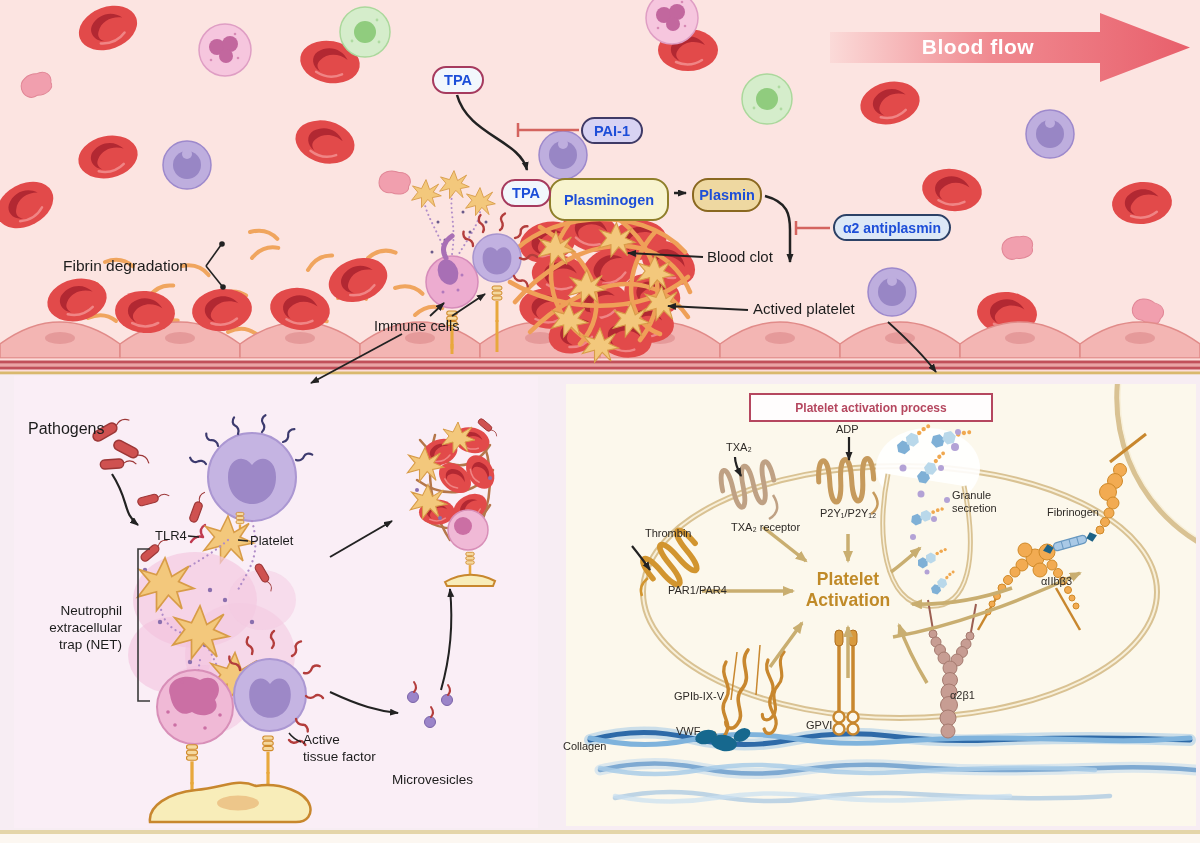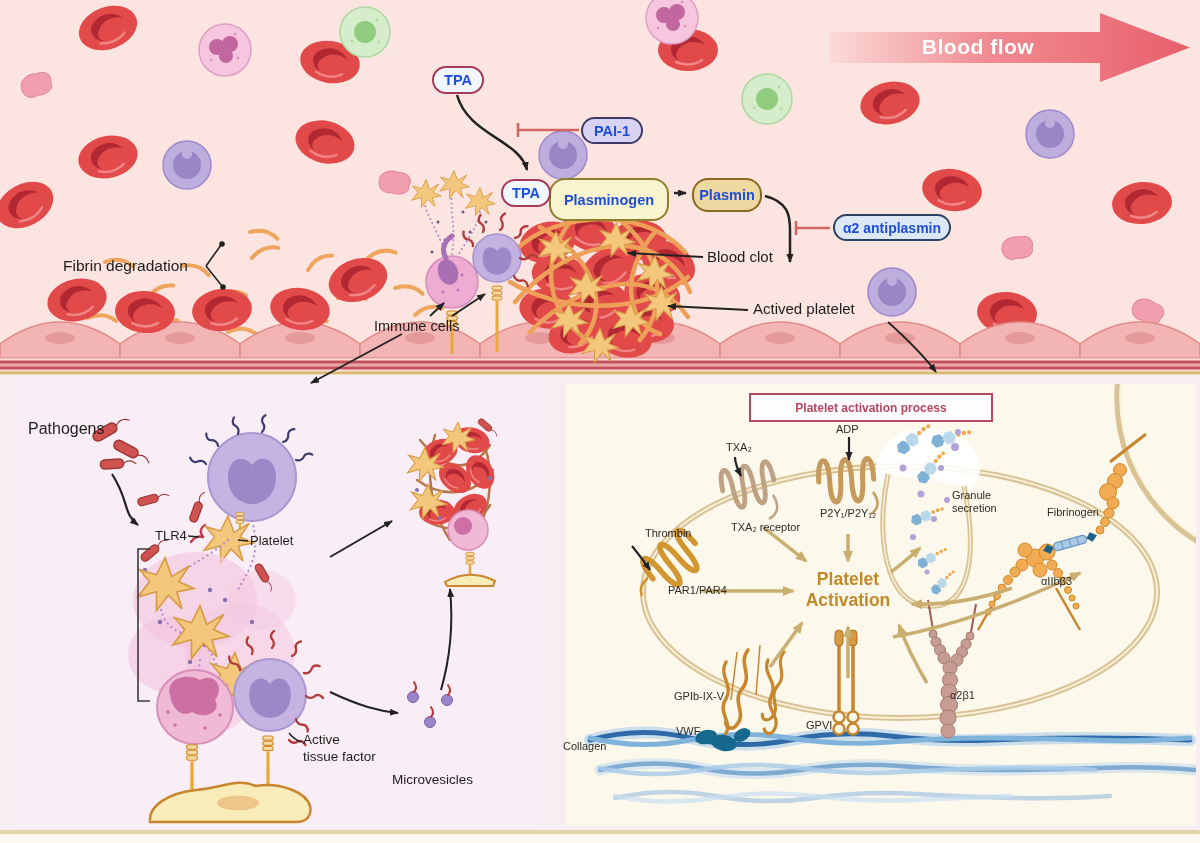--- a/index.html
+++ b/index.html
@@ -582,20 +582,23 @@
 <div class="lbl" style="left:63px;top:257px;font-size:15.5px;">Fibrin degradation</div>
 <div class="lbl" style="left:374px;top:318px;font-size:14.5px;">Immune cells</div>
 <div class="lbl" style="left:707px;top:249px;">Blood clot</div>
 <div class="lbl" style="left:753px;top:301px;">Actived platelet</div>
 
 <div class="tbox" style="left:749px;top:393px;width:244px;height:29px;font-size:12px;">Platelet activation process</div>
 
 <div class="lbl" style="left:28px;top:420px;font-size:16px;">Pathogens</div>
 <div class="lbl sm" style="left:155px;top:529px;font-size:13px;">TLR4</div>
 <div class="lbl sm" style="left:250px;top:534px;font-size:13px;">Platelet</div>
+<div class="lbl sm rt" style="left:30px;top:602px;width:92px;line-height:17px;">Neutrophil
+extracellular
+trap (NET)</div>
 <div class="lbl sm" style="left:303px;top:732px;line-height:16.5px;">Active
 tissue factor</div>
 <div class="lbl sm" style="left:392px;top:772px;">Microvesicles</div>
 
 <div class="lbl xs" style="left:605px;top:527px;margin-left:40px;">Thrombin</div>
 <div class="lbl xs" style="left:726px;top:441px;">TXA₂</div>
 <div class="lbl xs" style="left:731px;top:521px;">TXA₂ receptor</div>
 <div class="lbl xs" style="left:836px;top:423px;">ADP</div>
 <div class="lbl xs" style="left:820px;top:507px;">P2Y₁/P2Y₁₂</div>
 <div class="lbl xs" style="left:952px;top:461px;margin-top:28px;">Granule

